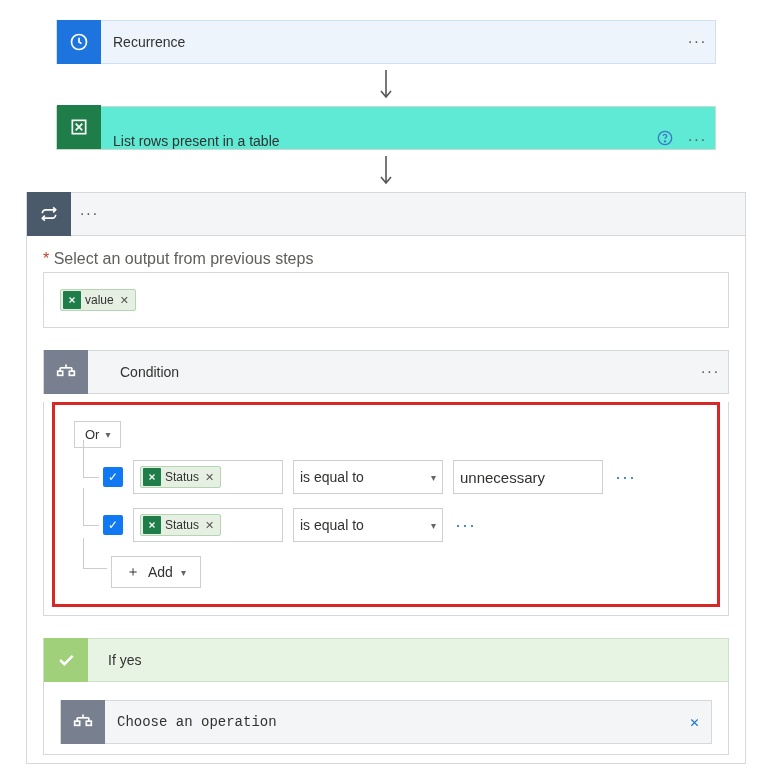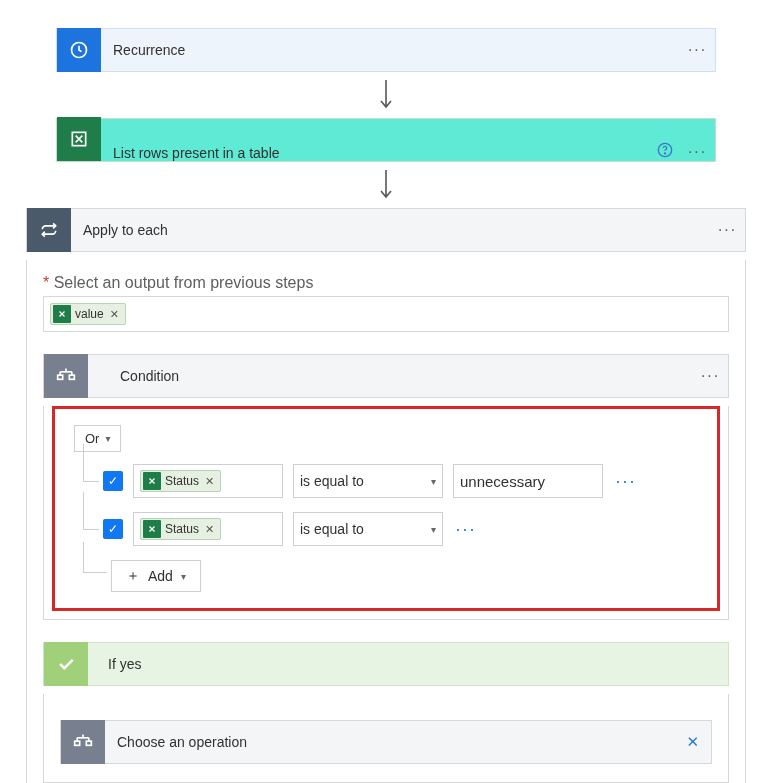--- a/index.html
+++ b/index.html
@@ -8,21 +8,21 @@
       background: #ffffff;
       font-size: 14px;
       color: #323130;
       padding: 20px 24px;
     }
     .card {
       display: flex;
       align-items: center;
       border: 1px solid;
       height: 44px;
-      margin: 8px auto;
+      margin: 0 auto;
       width: 660px;
     }
     .card-recurrence {
       background: #edf4fc;
       border-color: #cfe0f5;
     }
     .card-excel {
       background: #5eead4;
       border-color: #c8dccc;
       align-items: flex-end;
@@ -97,21 +97,21 @@
       padding: 14px 16px 8px 16px;
     }
     .req-label {
       font-size: 16px;
       color: #605e5c;
       margin-bottom: 4px;
     }
     .req-label .ast { color: #c23d2c; }
     .output-box {
       border: 1px solid #d6d8db;
-      padding: 6px;
+      padding: 16px;
       margin-bottom: 22px;
     }
     .pill {
       display: inline-flex;
       align-items: center;
       background: #e5f0e2;
       border: 1px solid #b6d3b3;
       border-radius: 2px;
       height: 22px;
       font-size: 12px;
@@ -224,20 +224,21 @@
       padding: 6px 14px;
       font-size: 14px;
       cursor: pointer;
       margin-left: 34px;
     }
     .ifyes-body {
       border: 1px solid #d6d8db;
       border-top: none;
       background: #fff;
       padding: 18px 16px 10px 16px;
+      font-family: Liberation Mono, monospace;
     }
     .choose-x { color: #2579d2; font-size: 15px; padding-right: 12px; cursor: pointer; }
     .section { width: 720px; margin: 0 auto; }
     .chev { font-size: 10px; color: #666; }
   </style>
 </head>
 <body>
 
 <div class="card card-recurrence">
   <div class="icon-box ic-blue">
@@ -285,21 +286,20 @@
 <div class="section">
   <div class="card card-apply">
     <div class="icon-box ic-slate">
       <svg width="20" height="20" viewBox="0 0 24 24" fill="none" stroke="currentColor" stroke-width="2">
           <path d="M17 4l3 3-3 3"></path>
           <path d="M20 7H8a4 4 0 0 0-4 4"></path>
           <path d="M7 20l-3-3 3-3"></path>
           <path d="M4 17h12a4 4 0 0 0 4-4"></path>
         </svg>
     </div>
-    <div class="card-title">Apply to each</div>
     <div class="ellipsis">···</div>
   </div>
 
   <div class="apply-body">
     <div class="req-label"><span class="ast">*</span> <span>Select an output from previous steps</span></div>
     <div class="output-box">
       <span class="pill">
         <span class="pill-ic">
           <svg width="10" height="10" viewBox="0 0 24 24" fill="none" stroke="currentColor" stroke-width="3">
               <path d="M6 6l12 12M18 6L6 18"></path>

